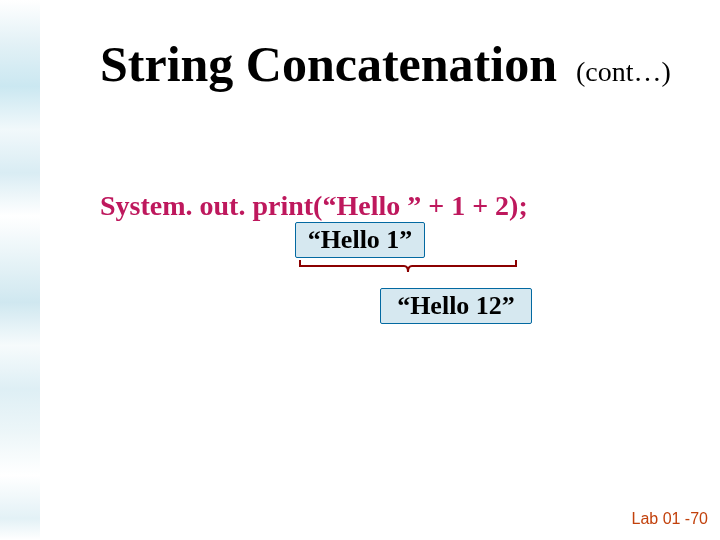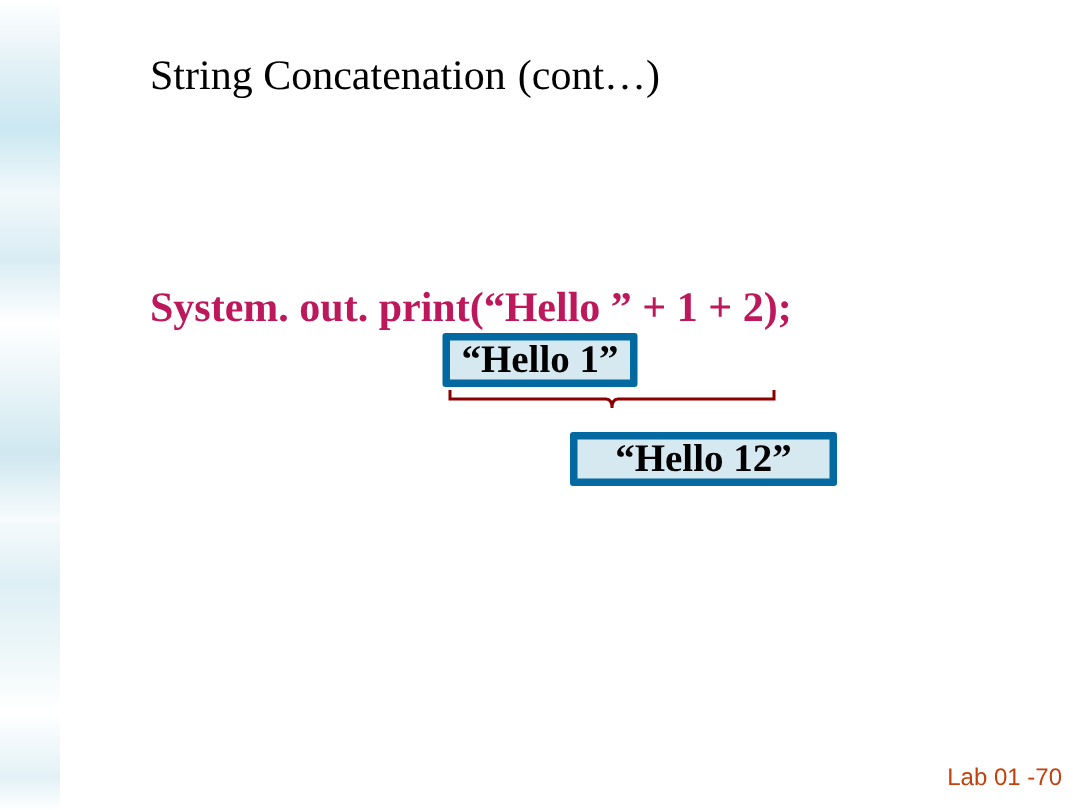--- a/index.html
+++ b/index.html
@@ -19,50 +19,50 @@
       #d0e8f0 96%, #ffffff 100%);
     opacity: 0.6;
   }
   .title-area {
     position: absolute;
     left: 100px;
     top: 35px;
     white-space: nowrap;
   }
   .title-main {
-    font-size: 28px;
-    font-weight: normal;
+    font-size: 50px;
+    font-weight: bold;
     color: #000;
   }
   .title-cont {
     font-size: 28px;
     color: #000;
-    margin-left: 4px;
+    margin-left: 15px;
   }
   .code-line {
     position: absolute;
     left: 100px;
     top: 190px;
     font-size: 28px;
     font-weight: bold;
     color: #be185d;
     white-space: nowrap;
   }
   .highlight-box {
     position: absolute;
     background: #d6e8f0;
-    border: 5px solid #0369a1;
+    border: 1px solid #0369a1;
     border-radius: 2px;
   }
   .hl1 {
     left: 295px; top: 222px; width: 130px; height: 36px;
     display: flex; align-items: center; justify-content: center;
   }
   .hl2 {
-    left: 380px; top: 288px; width: 178px; height: 36px;
+    left: 380px; top: 288px; width: 152px; height: 36px;
     display: flex; align-items: center; justify-content: center;
   }
   .hl-text {
     font-size: 26px;
     font-weight: bold;
     color: #000;
   }
   .bracket1 {
     position: absolute;
     left: 298px; top: 258px;

